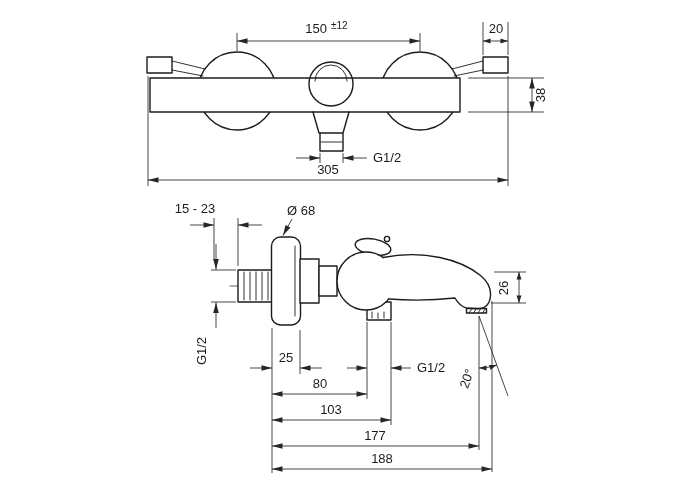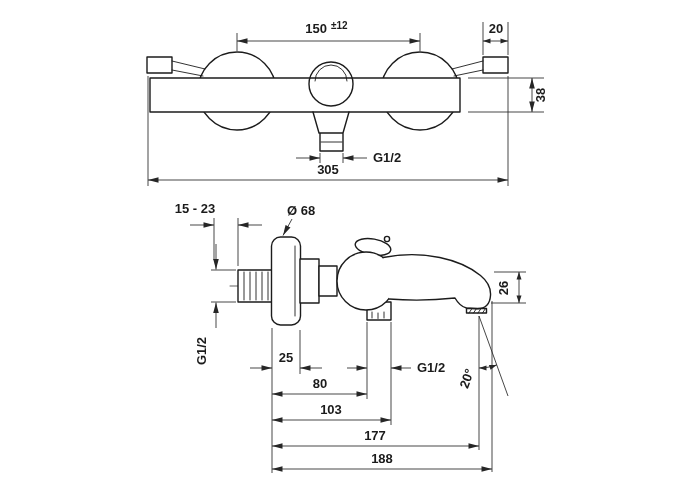--- a/index.html
+++ b/index.html
@@ -1,16 +1,16 @@
 <!DOCTYPE html>
 <html><head>
 <meta charset="utf-8">
 <style>
   html,body{margin:0;padding:0;width:700px;height:500px;overflow:hidden;background:#ffffff;}
-  .canvas{width:583px;height:500px;background:#ffffff;position:relative;font-weight:bold;}
+  .canvas{width:583px;height:500px;background:#ffffff;position:relative;}
   svg{display:block;}
   .geo{stroke:#1c1c1c;stroke-width:1.4;fill:none;stroke-linecap:round;stroke-linejoin:round;}
   .geo .fillw{fill:#ffffff;}
   .geo .thin{stroke-width:0.9;}
   .cl{stroke:#3a3a3a;stroke-width:0.8;stroke-dasharray:8 2.5 1.5 2.5;fill:none;}
   .dim{stroke:#262626;stroke-width:0.85;fill:none;}
   text{stroke:none;fill:#1b1b1b;font-family:"Liberation Sans","DejaVu Sans",sans-serif;font-size:13px;}
   text.small{font-size:10px;}
 </style>
 </head>

